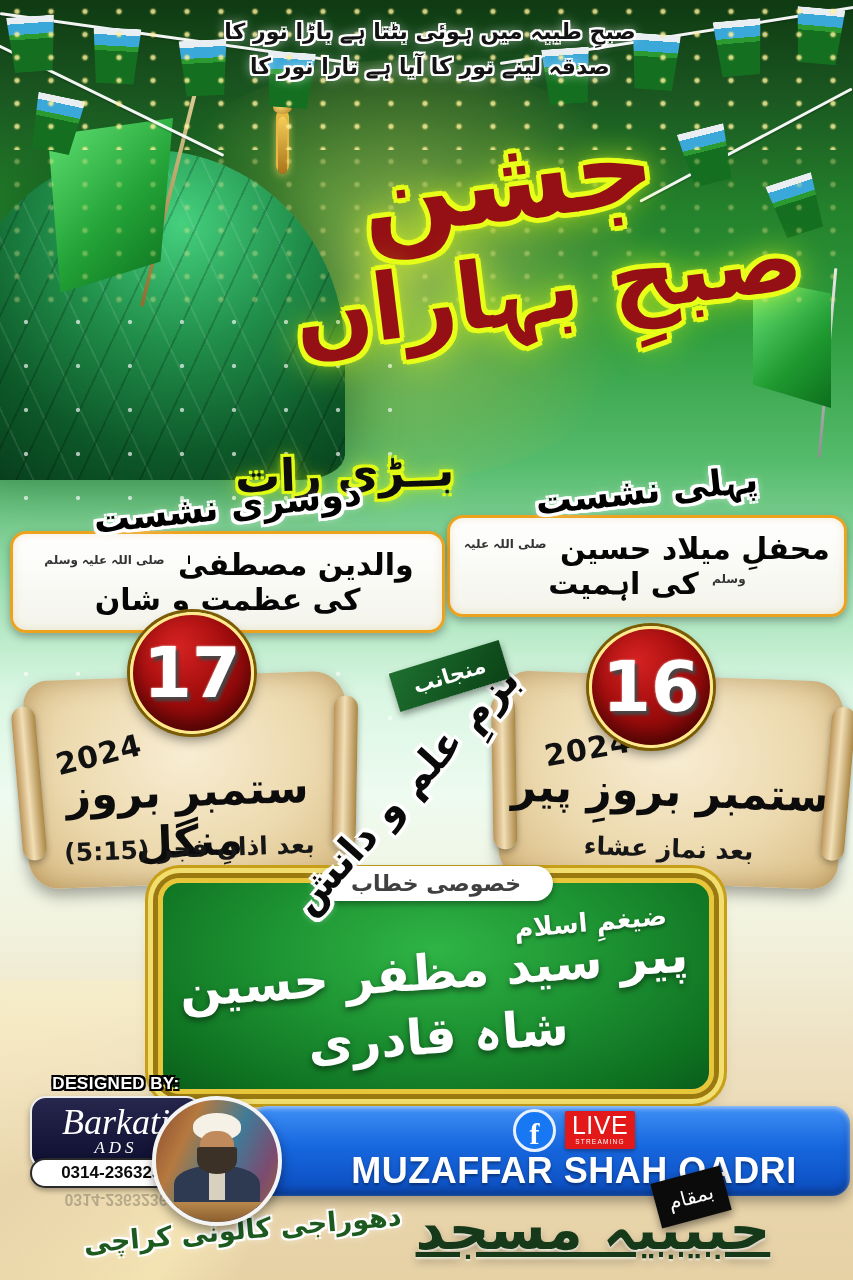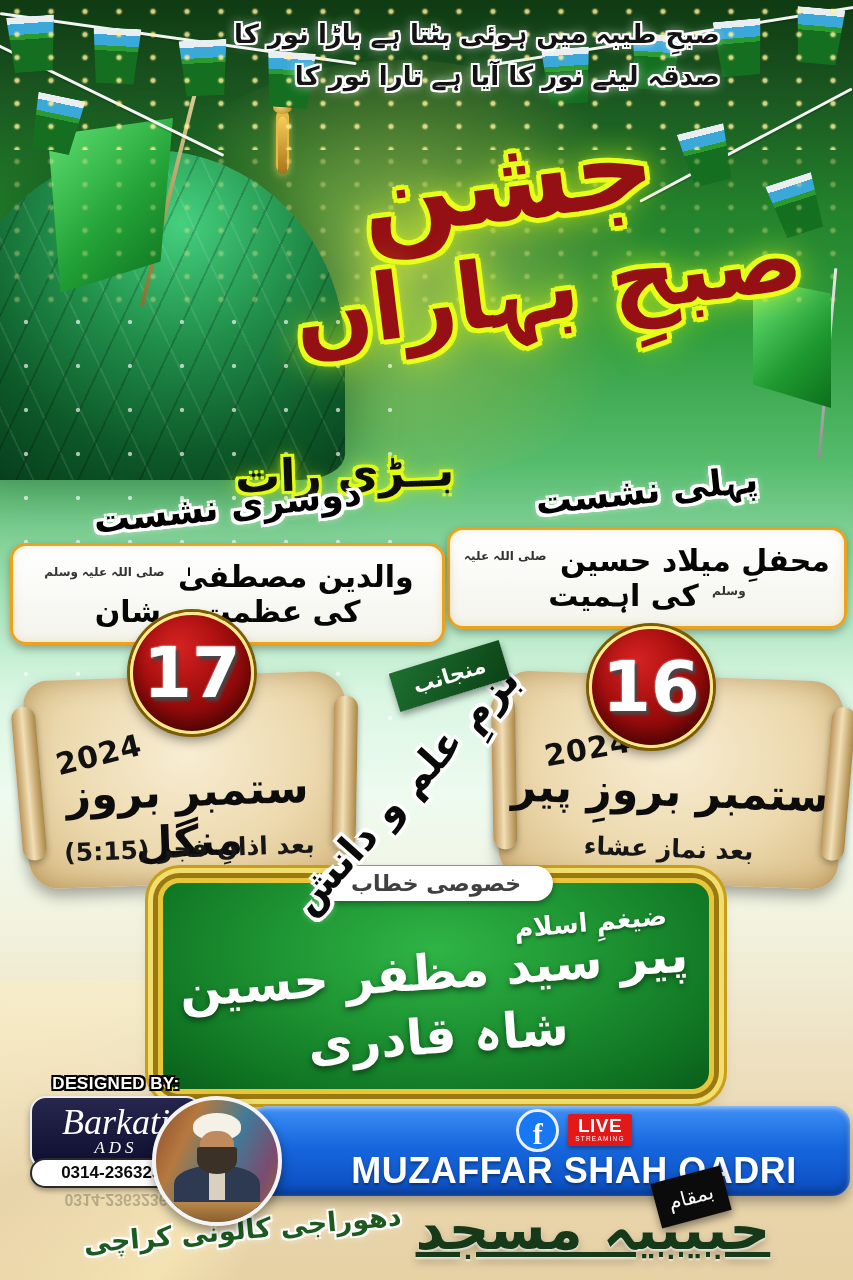--- a/index.html
+++ b/index.html
@@ -43,38 +43,38 @@
     background:linear-gradient(180deg,#e8eef2 0 7px,#3aa8d8 7px 18px,#2b9a30 18px 23px,#147020 23px 100%);
     clip-path:polygon(4% 0,96% 0,86% 96%,14% 96%);box-shadow:0 3px 5px rgba(0,0,0,.35);}
   
   .lights{position:absolute;left:0;top:0;width:853px;height:150px;opacity:.85;
     background-image:radial-gradient(circle,rgba(255,243,160,.95) 1.6px,rgba(255,220,110,.3) 3px,transparent 4.2px);
     background-size:34px 23px;}
   .lights.low{top:150px;height:160px;opacity:.35;}
   .sparkles{position:absolute;left:0;top:300px;width:430px;height:420px;opacity:.65;
     background-image:radial-gradient(circle,#ffffff 1.6px,transparent 2.6px);background-size:52px 44px;}
   
-  .couplet{position:absolute;left:140px;top:14px;width:580px;text-align:right;direction:rtl;
-    font-size:26px;font-weight:bold;color:#131313;line-height:1.6;
+  .couplet{position:absolute;left:140px;top:14px;width:580px;text-align:center;direction:rtl;
+    font-size:22px;font-weight:bold;color:#131313;line-height:1.6;
     text-shadow:-2px -2px 0 #fff,2px -2px 0 #fff,-2px 2px 0 #fff,2px 2px 0 #fff,0 2px 0 #fff,0 -2px 0 #fff,2px 0 0 #fff,-2px 0 0 #fff,0 0 12px #fff;}
   
   .title{position:absolute;right:25px;top:120px;width:575px;text-align:center;direction:rtl;
     transform:rotate(-7deg);font-weight:bold;color:#951014;line-height:1.02;
     text-shadow:0 0 10px #ecff20,4px 4px 0 #e6ff18,-4px -4px 0 #e6ff18,4px -4px 0 #e6ff18,-4px 4px 0 #e6ff18,0 5px 0 #e6ff18,0 -5px 0 #e6ff18,5px 0 0 #e6ff18,-5px 0 0 #e6ff18,0 0 34px #d4f616;}
   .title .t1{display:block;font-size:112px;margin-right:55px;}
   .title .t2{display:block;font-size:92px;margin-top:8px;}
   .subtitle{position:absolute;left:235px;top:447px;direction:rtl;font-size:45px;font-weight:bold;color:#0d0d0d;transform:rotate(-2deg);
     text-shadow:0 0 8px #e6ff18,3px 3px 0 #e0fa14,-3px -3px 0 #e0fa14,3px -3px 0 #e0fa14,-3px 3px 0 #e0fa14,0 0 20px #d4f616;}
   
   .session{position:absolute;text-align:center;direction:rtl;}
   .session-first{right:6px;top:470px;width:400px;}
   .session-second{left:10px;top:486px;width:435px;}
   .session-label{display:inline-block;font-size:36px;font-weight:900;color:#000;transform:rotate(-6deg);
     text-shadow:-3px -3px 0 #fff,3px -3px 0 #fff,-3px 3px 0 #fff,3px 3px 0 #fff,0 3px 0 #fff,0 -3px 0 #fff,3px 0 0 #fff,-3px 0 0 #fff,0 0 10px #fff;}
-  .session-box{margin-top:16px;background:linear-gradient(180deg,#ffffff 0%,#f4f4ec 100%);
+  .session-box{margin-top:4px;background:linear-gradient(180deg,#ffffff 0%,#f4f4ec 100%);
     border:3px solid #eda21e;border-radius:16px;padding:13px 8px;font-size:30px;font-weight:bold;color:#060606;
     box-shadow:0 4px 9px rgba(0,0,0,.3),inset 0 0 10px rgba(220,200,140,.4);}
   .durood{font-size:12px;vertical-align:super;color:#333;margin:0 3px;}
   
   .scroll{position:absolute;top:676px;height:208px;
     background:radial-gradient(ellipse at 50% 38%,#f8edd3 0%,#ecd9ae 55%,#d7b980 100%);
     border-radius:24px 32px 26px 30px;direction:rtl;
     box-shadow:0 7px 15px rgba(0,0,0,.35),inset 0 0 26px rgba(120,80,20,.38);}
   .scroll::before,.scroll::after{content:"";position:absolute;top:12%;width:24px;height:74%;border-radius:12px;
     background:linear-gradient(90deg,#bb9458,#f2dfb6 45%,#a98644);box-shadow:0 3px 6px rgba(0,0,0,.3);}
@@ -140,21 +140,21 @@
     background:linear-gradient(180deg,#3f90f6 0%,#1767de 45%,#0b4cbe 100%);
     box-shadow:inset 0 2px 5px rgba(255,255,255,.55),inset 0 -5px 10px rgba(0,0,0,.28),0 6px 12px rgba(0,0,0,.3);
     color:#fff;display:flex;flex-direction:column;justify-content:center;box-sizing:border-box;padding:2px 8px 4px 56px;
     font-family:"Liberation Sans",sans-serif;}
   .lb-row1{display:flex;align-items:center;justify-content:center;gap:9px;}
   .fb-icon{width:37px;height:37px;border-radius:50%;background:#1877F2;border:3px solid #e9f1ff;flex:0 0 auto;
     display:flex;align-items:flex-end;justify-content:center;font-family:"Liberation Serif",serif;
     font-weight:bold;font-size:30px;line-height:.95;color:#fff;overflow:hidden;}
   .live-badge{background:#e31818;border-radius:2px;padding:2px 7px 3px;text-align:center;line-height:1;flex:0 0 auto;
     box-shadow:0 2px 4px rgba(0,0,0,.35);}
-  .live-word{font-size:19px;font-weight:700;letter-spacing:.5px;text-align:center;}
+  .live-word{font-size:25px;font-weight:400;letter-spacing:.5px;text-align:center;}
   .streaming-word{font-size:6.5px;letter-spacing:1.2px;margin-top:1px;}
   .lb-line1{font-size:32px;font-weight:900;letter-spacing:.5px;text-shadow:0 2px 3px rgba(0,0,0,.4);}
   .lb-line2{text-align:center;font-size:36px;font-weight:900;letter-spacing:.5px;margin-top:-2px;text-shadow:0 2px 3px rgba(0,0,0,.4);}
   
   .venue-tag{position:absolute;left:655px;top:1174px;background:#0b0b0b;color:#fff;font-size:20px;direction:rtl;
     padding:11px 13px;transform:rotate(-15deg);z-index:7;box-shadow:0 4px 8px rgba(0,0,0,.45);}
   .venue-row{position:absolute;left:0;right:0;top:1196px;direction:rtl;display:flex;align-items:center;justify-content:center;gap:14px;z-index:4;}
   .venue-name{font-size:57px;font-weight:900;color:#16391a;white-space:nowrap;
     text-shadow:0 2px 2px rgba(255,255,255,.65),0 5px 8px rgba(0,0,0,.25);text-decoration:underline;}
   .venue-loc{font-size:27px;font-weight:bold;color:#1d5a20;transform:rotate(-5deg);white-space:nowrap;

